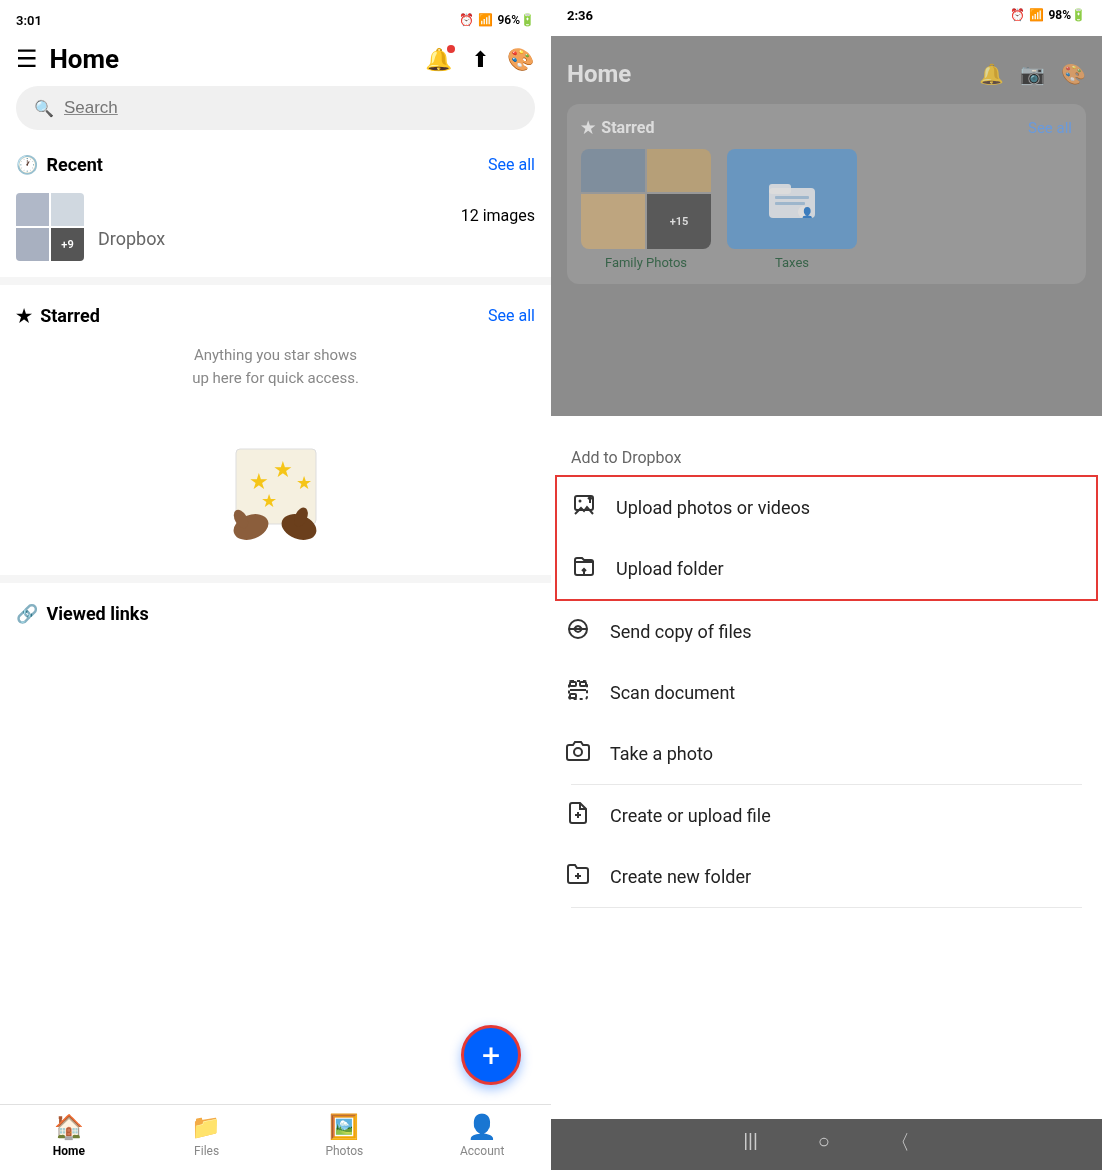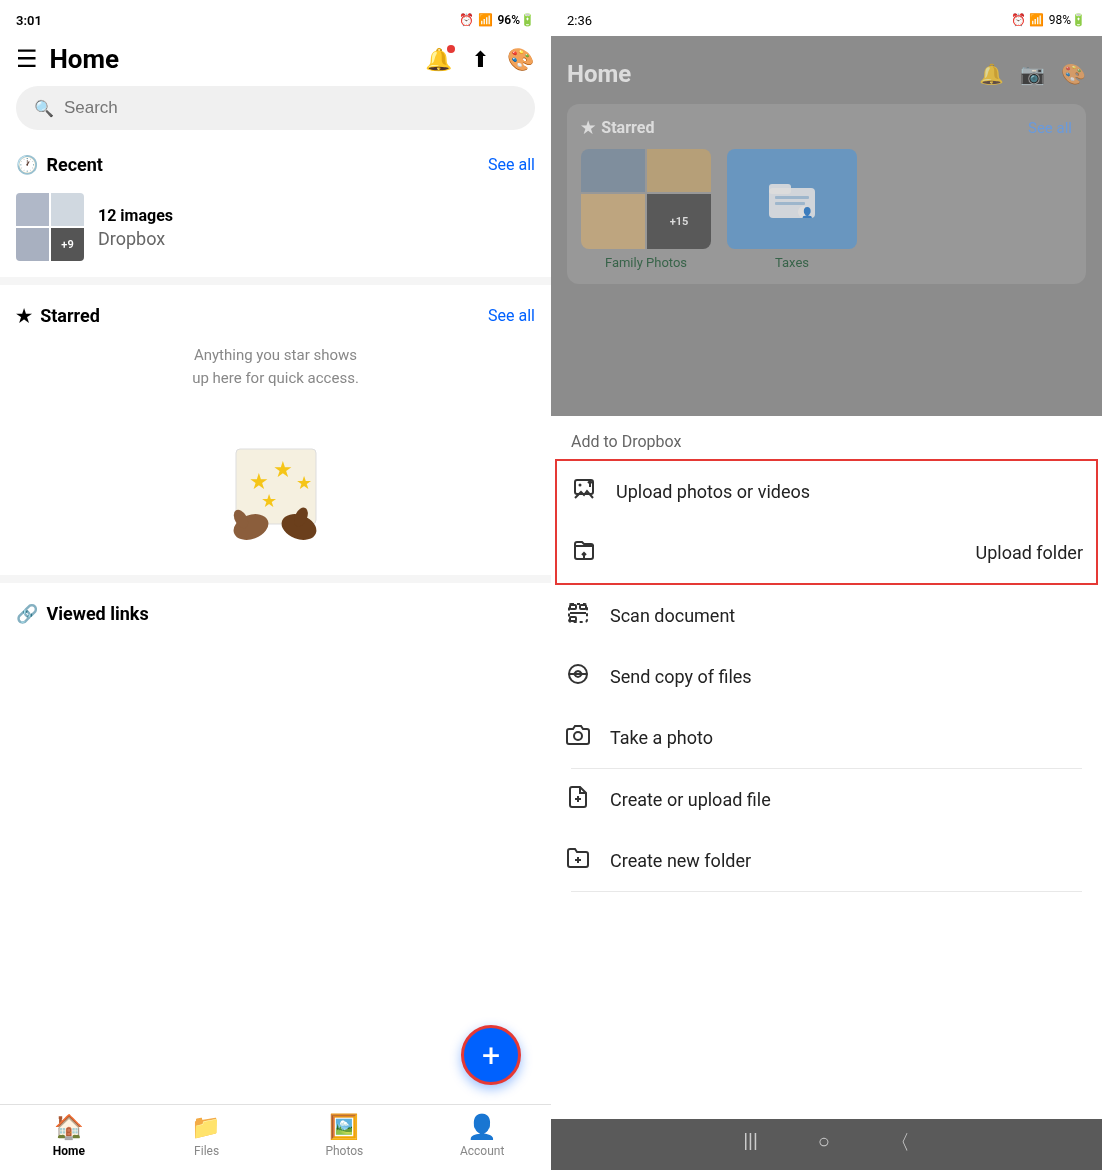--- a/index.html
+++ b/index.html
@@ -67,20 +67,21 @@
       padding: 12px 18px;
       gap: 10px;
     }
     .search-bar input {
       background: transparent;
       border: none;
       outline: none;
       font-size: 17px;
       color: #888;
       width: 100%;
+      text-decoration: underline;
     }
 
     .section-header {
       display: flex;
       justify-content: space-between;
       align-items: center;
       padding: 8px 16px 10px;
     }
     .section-title {
       font-size: 18px;
@@ -122,21 +123,21 @@
     .thumb-cell:nth-child(4) {
       background: #555;
       display: flex;
       align-items: center;
       justify-content: center;
       color: white;
       font-size: 11px;
       font-weight: 600;
     }
     .recent-info { flex: 1; }
-    .recent-name { font-size: 16px; font-weight: 700; }
+    .recent-name { font-size: 16px; font-weight: 400; text-align: right; }
     .recent-sub { font-size: 18px; color: #666; margin-top: 3px; }
 
     .divider { height: 8px; background: #f5f5f5; }
     .starred-empty {
       font-size: 15px;
       color: #888;
       text-align: center;
       padding: 8px 0 20px;
       line-height: 1.5;
     }
@@ -196,24 +197,24 @@
       height: 1170px;
       background: #fff;
       display: flex;
       flex-direction: column;
       position: relative;
     }
 
     .right-status-bar {
       display: flex;
       justify-content: space-between;
-      align-items: center;
+      align-items: flex-start;
       padding: 8px 16px 4px;
       font-size: 13px;
-      font-weight: 400;
+      font-weight: 700;
       height: 36px;
     }
 
     
     .right-bg {
       background: rgba(0,0,0,0.45);
       flex: 0 0 380px;
       position: relative;
       overflow: hidden;
     }
@@ -296,21 +297,21 @@
     .bottom-sheet {
       background: #fff;
       flex: 1;
       border-radius: 0;
       display: flex;
       flex-direction: column;
     }
     .bottom-sheet-title {
       font-size: 16px;
       color: #666;
-      padding: 16px 20px 8px;
+      padding: 32px 20px 8px;
     }
 
     .menu-item {
       display: flex;
       align-items: center;
       padding: 16px 13px;
       gap: 18px;
       cursor: pointer;
       position: relative;
     }
@@ -537,59 +538,59 @@
         <svg width="24" height="24" viewBox="0 0 24 24" fill="none" stroke="#333" stroke-width="2">
           <rect x="3" y="3" width="18" height="14" rx="2"></rect>
           <polyline points="3,21 9,15 12,18 15,14 21,21"></polyline>
           <circle cx="8" cy="8" r="1.5" fill="#333" stroke="none"></circle>
           <polyline points="16,6 18,4 20,6" stroke="#333" stroke-width="2" fill="none"></polyline>
           <line x1="18" y1="4" x2="18" y2="10"></line>
         </svg>
       </span>
       <span class="menu-item-text">Upload photos or videos</span>
     </div>
-    <div class="menu-item highlighted" style="border: 2.5px solid #e53935; border-top: none; margin-top:0;justify-content:space-between;">
+    <div class="menu-item highlighted" style="border: 2.5px solid #e53935; border-top: none; margin-top:0;">
       <span class="menu-item-icon">
         <svg width="24" height="24" viewBox="0 0 24 24" fill="none" stroke="#333" stroke-width="2">
           <path d="M3 8h18v11a2 2 0 01-2 2H5a2 2 0 01-2-2V8z"></path>
           <path d="M3 8V6a2 2 0 012-2h5l2 2h7a2 2 0 012 2v2"></path>
           <polyline points="10,17 12,15 14,17"></polyline>
           <line x1="12" y1="15" x2="12" y2="21"></line>
         </svg>
       </span>
       <span class="menu-item-text">Upload folder</span>
+    </div>
+
+    <div class="menu-item">
+      <span class="menu-item-icon">
+        <svg width="24" height="24" viewBox="0 0 24 24" fill="none" stroke="#333" stroke-width="2">
+          <circle cx="12" cy="12" r="9"></circle>
+          <path d="M8 12 Q12 6 16 12 Q12 18 8 12"></path>
+          <line x1="3" y1="12" x2="21" y2="12"></line>
+        </svg>
+      </span>
+      <span class="menu-item-text">Send copy of files</span>
     </div>
 
     <div class="menu-item">
       <span class="menu-item-icon">
         <svg width="24" height="24" viewBox="0 0 24 24" fill="none" stroke="#333" stroke-width="2">
           <rect x="4" y="4" width="6" height="4" rx="1"></rect>
           <rect x="14" y="4" width="6" height="4" rx="1"></rect>
           <rect x="4" y="16" width="6" height="4" rx="1"></rect>
           <line x1="4" y1="12" x2="20" y2="12"></line>
           <rect x="3" y="3" width="18" height="18" rx="2" stroke-dasharray="3 3"></rect>
         </svg>
       </span>
       <span class="menu-item-text">Scan document</span>
     </div>
 
     <div class="menu-item">
       <span class="menu-item-icon">
         <svg width="24" height="24" viewBox="0 0 24 24" fill="none" stroke="#333" stroke-width="2">
-          <circle cx="12" cy="12" r="9"></circle>
-          <path d="M8 12 Q12 6 16 12 Q12 18 8 12"></path>
-          <line x1="3" y1="12" x2="21" y2="12"></line>
-        </svg>
-      </span>
-      <span class="menu-item-text">Send copy of files</span>
-    </div>
-
-    <div class="menu-item">
-      <span class="menu-item-icon">
-        <svg width="24" height="24" viewBox="0 0 24 24" fill="none" stroke="#333" stroke-width="2">
           <path d="M23 19a2 2 0 01-2 2H3a2 2 0 01-2-2V8a2 2 0 012-2h4l2-3h6l2 3h4a2 2 0 012 2z"></path>
           <circle cx="12" cy="13" r="4"></circle>
         </svg>
       </span>
       <span class="menu-item-text">Take a photo</span>
     </div>
 
     <div class="menu-divider"></div>
 
     <div class="menu-item">

